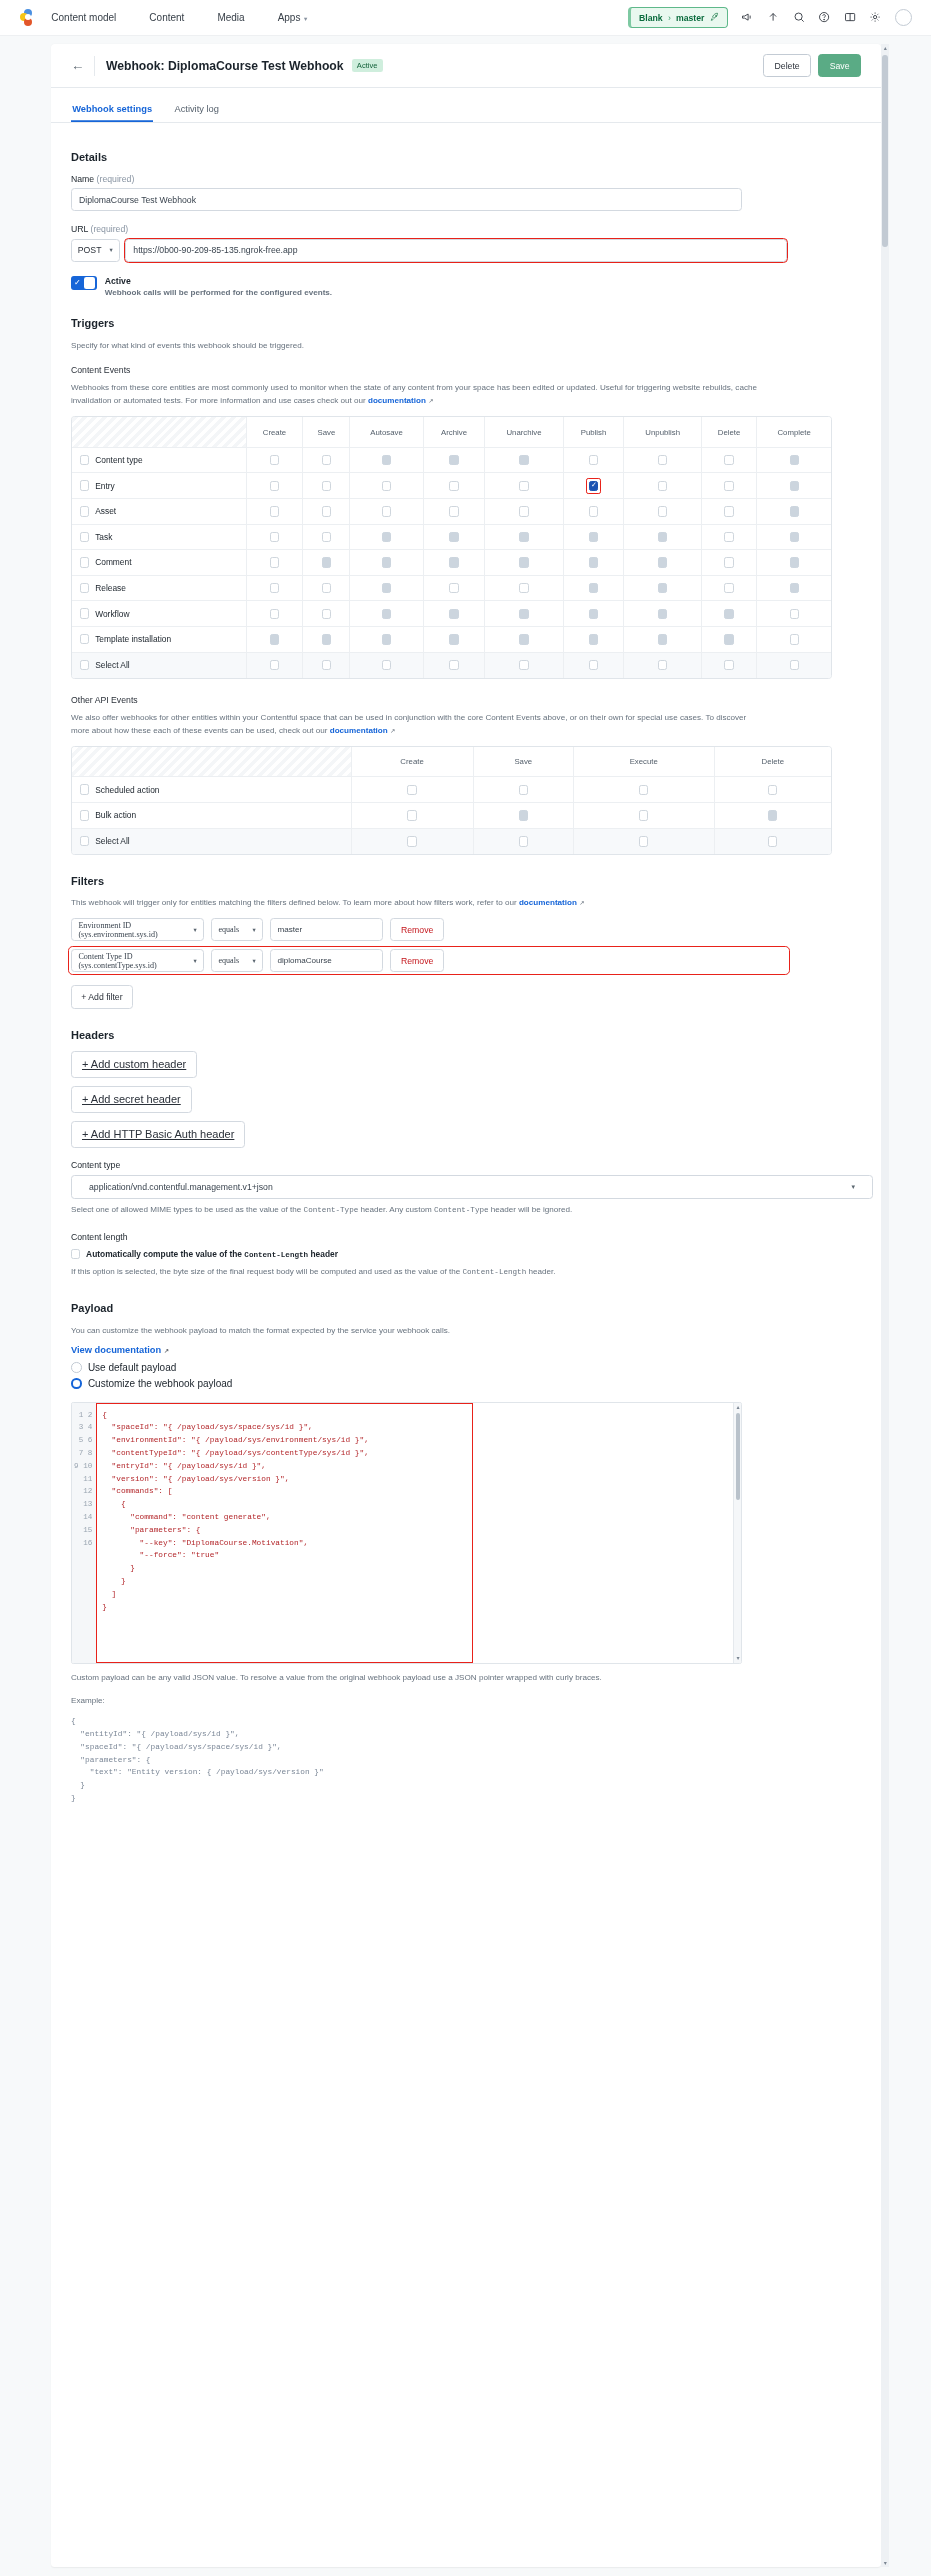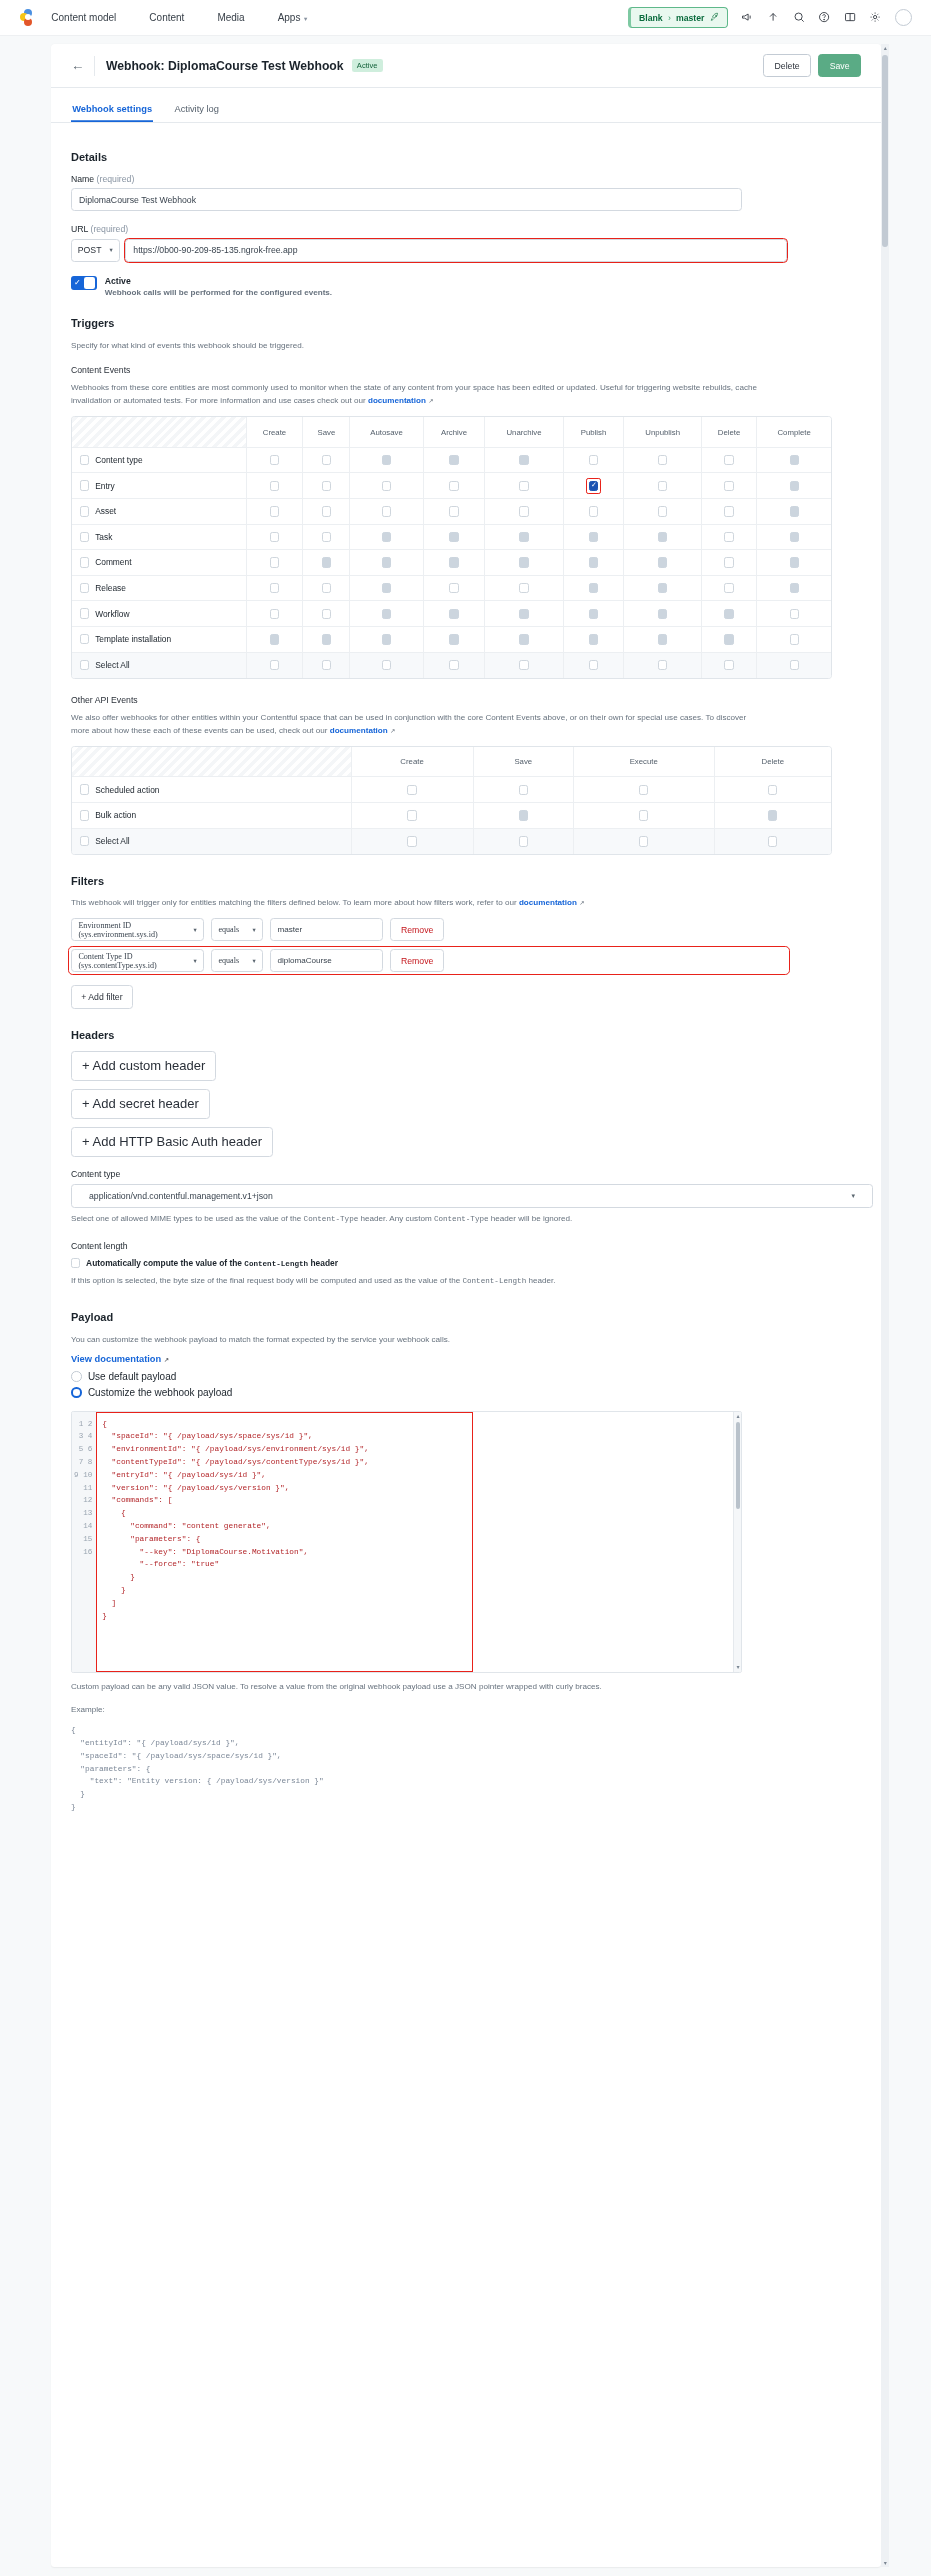--- a/index.html
+++ b/index.html
@@ -150,21 +150,21 @@
   }
   .filter-hl { outline:1.2px solid #e8221a; outline-offset:2.3px; border-radius:1.7px; }
   .addfilter {
     border:0.6px solid #d3d9e0; border-radius:3.5px; background:#fff; font-size:8.7px;
     padding:5.8px 9.3px; cursor:pointer; color:#2a3039; margin-top:4.6px;
   }
 
   
   .hdr-btn {
     display:block; border:0.6px solid #d3d9e0; border-radius:3.5px; background:#fff;
-    font-size:13px; padding:6.4px 10px; margin-bottom:8.1px; cursor:pointer; color:#2a3039;
+    font-size:11px; padding:6.4px 10px; margin-bottom:8.1px; cursor:pointer; color:#2a3039;text-decoration:underline;
   }
 
   
   .ctype-sel {
     width:802px; height:24.4px; border:0.6px solid #d3d9e0; border-radius:3.5px; background:#fff;
     display:flex; align-items:center; justify-content:space-between; padding:0 17px;
     font-size:8.7px; color:#3a444f; cursor:pointer;
   }
 
   .cl-row { display:flex; align-items:center; gap:5.8px; margin:7px 0; }

